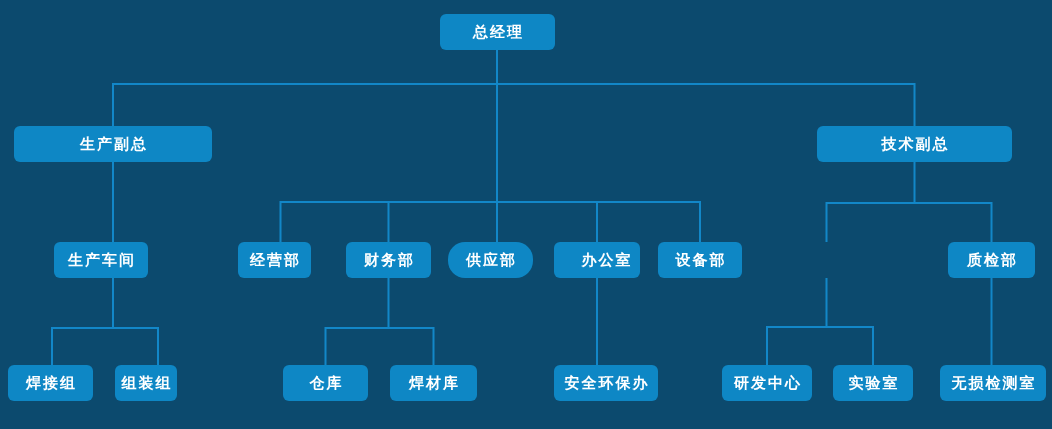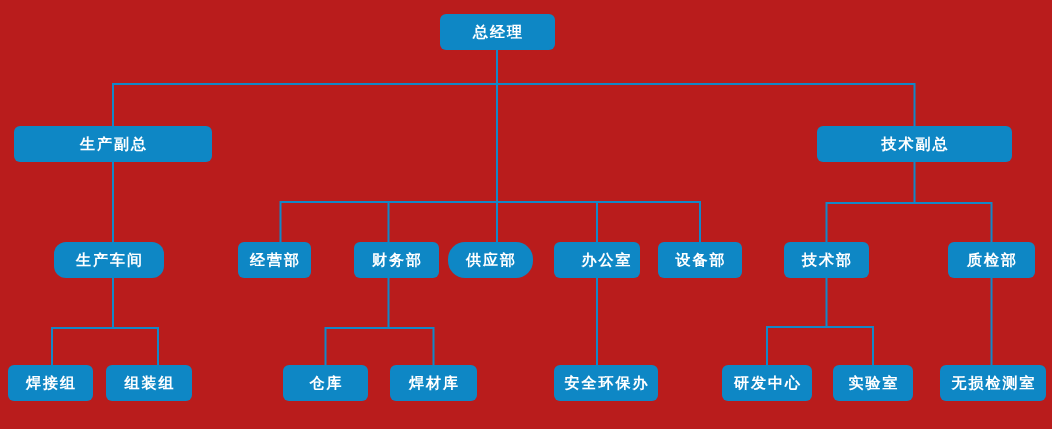--- a/index.html
+++ b/index.html
@@ -5,21 +5,21 @@
   html, body {
     margin: 0;
     padding: 0;
     background: #ffffff;
     font-family: "Liberation Sans", "DejaVu Sans", sans-serif;
   }
   .chart-canvas {
     position: relative;
     width: 1052px;
     height: 429px;
-    background: #b91c1c;
+    background: #0c4a6e;
     overflow: hidden;
     font-family: Liberation Serif, serif;
   }
   .connectors {
     position: absolute;
     left: 0;
     top: 0;
     width: 1052px;
     height: 429px;
   }
@@ -66,31 +66,30 @@
     <path d="M826.5,278 L826.5,327 M767,365 L767,327 L873,327 L873,365"></path>
 
     <path d="M991.5,278 L991.5,365"></path>
   </svg>
 
   <div class="node" style="left:440px; top:14px; width:115px;">总经理</div>
 
   <div class="node" style="left:817px; top:126px; width:195px;">技术副总</div>
   <div class="node" style="left:14px; top:126px; width:198px;">生产副总</div>
 
-  <div class="node" style="left:54px; top:242px; width:110px;border-radius:12px;">生产车间</div>
+  <div class="node" style="left:54px; top:242px; width:94px;">生产车间</div>
   <div class="node" style="left:238px; top:242px; width:73px;">经营部</div>
-  <div class="node" style="left:346px; top:242px; width:85px;margin-left:8px;">财务部</div>
+  <div class="node" style="left:346px; top:242px; width:85px;">财务部</div>
   <div class="node" style="left:448px; top:242px; width:85px;border-radius:17px;">供应部</div>
   <div class="node" style="left:554px; top:242px; width:86px;padding-left:18px;">办公室</div>
   <div class="node" style="left:658px; top:242px; width:84px;">设备部</div>
-  <div class="node" style="left:784px; top:242px; width:85px;">技术部</div>
   <div class="node" style="left:948px; top:242px; width:87px;">质检部</div>
 
   <div class="node" style="left:8px; top:365px; width:85px;">焊接组</div>
-  <div class="node" style="left:106px; top:365px; width:86px;">组装组</div>
+  <div class="node" style="left:115px; top:365px; width:62px;">组装组</div>
   <div class="node" style="left:283px; top:365px; width:85px;">仓库</div>
   <div class="node" style="left:390px; top:365px; width:87px;">焊材库</div>
   <div class="node" style="left:546px; top:365px; width:104px;margin-left:8px;">安全环保办</div>
   <div class="node" style="left:722px; top:365px; width:90px;">研发中心</div>
   <div class="node" style="left:833px; top:365px; width:80px;">实验室</div>
   <div class="node" style="left:940px; top:365px; width:106px;">无损检测室</div>
 
 </div>
 
 </body></html>

